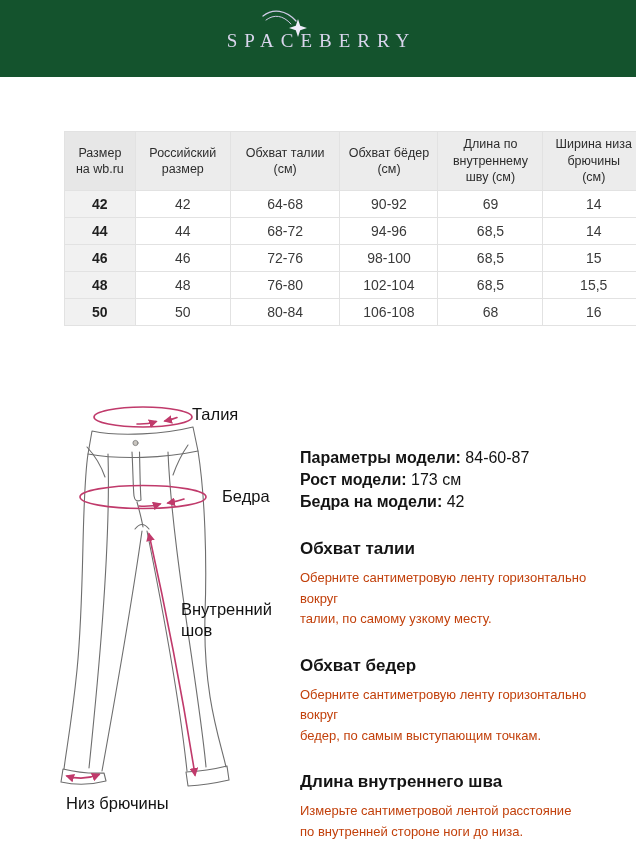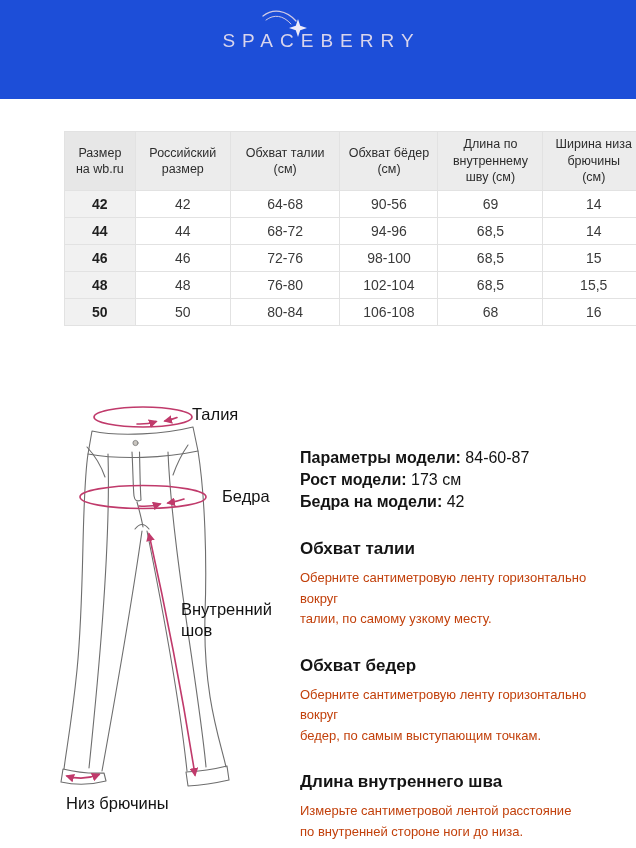--- a/index.html
+++ b/index.html
@@ -10,22 +10,23 @@
     width: 636px;
     height: 848px;
     background: #ffffff;
     overflow: hidden;
   }
 
   
   .brand-header {
     position: absolute;
     left: 0; top: 0;
-    width: 636px; height: 99px;
-    background: #1d4ed8;
+    width: 636px; height: 77px;
+    background: #14532d;
+    font-family: Liberation Serif, serif;
   }
   .brand-logo {
     position: absolute;
     left: 0; top: 30px;
     width: 100%;
     text-align: center;
     color: #d9d5ec;
     font-size: 19px;
     font-weight: 500;
     letter-spacing: 7px;
@@ -160,21 +161,21 @@
         <th>Ширина низа
 брючины
 (см)</th>
       </tr>
     </thead>
     <tbody>
       <tr>
         <td class="c0">42</td>
         <td>42</td>
         <td>64-68</td>
-        <td>90-56</td>
+        <td>90-92</td>
         <td>69</td>
         <td>14</td>
       </tr>
       <tr>
         <td class="c0">44</td>
         <td>44</td>
         <td>68-72</td>
         <td>94-96</td>
         <td>68,5</td>
         <td>14</td>

